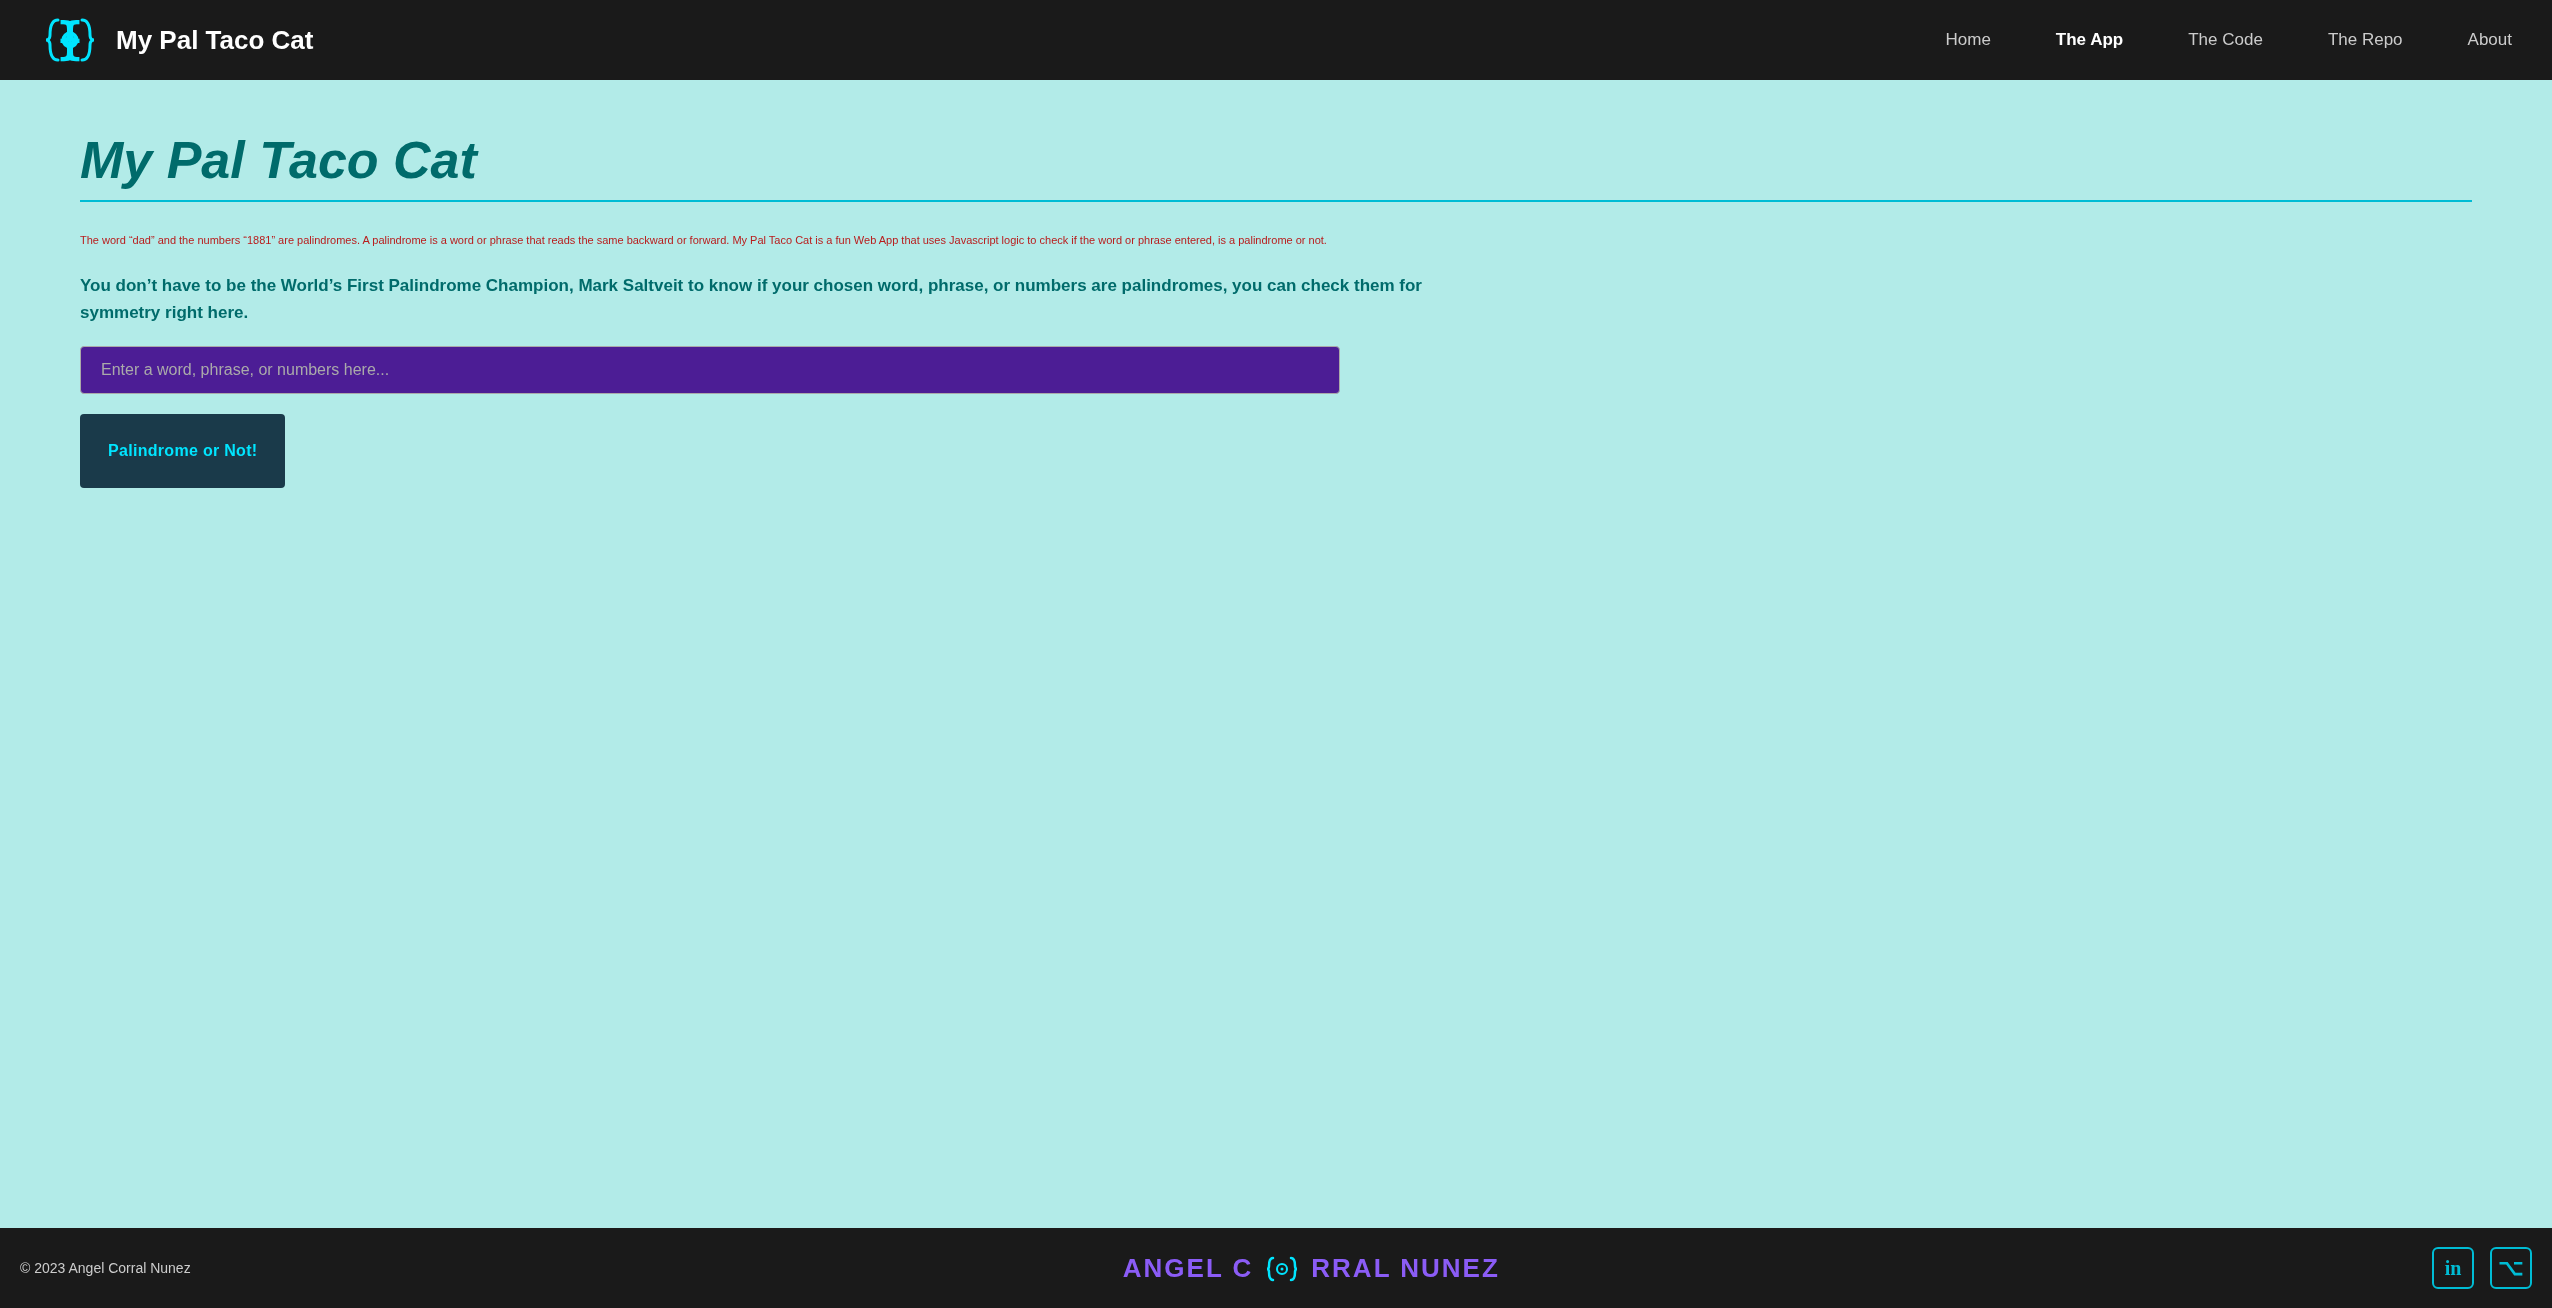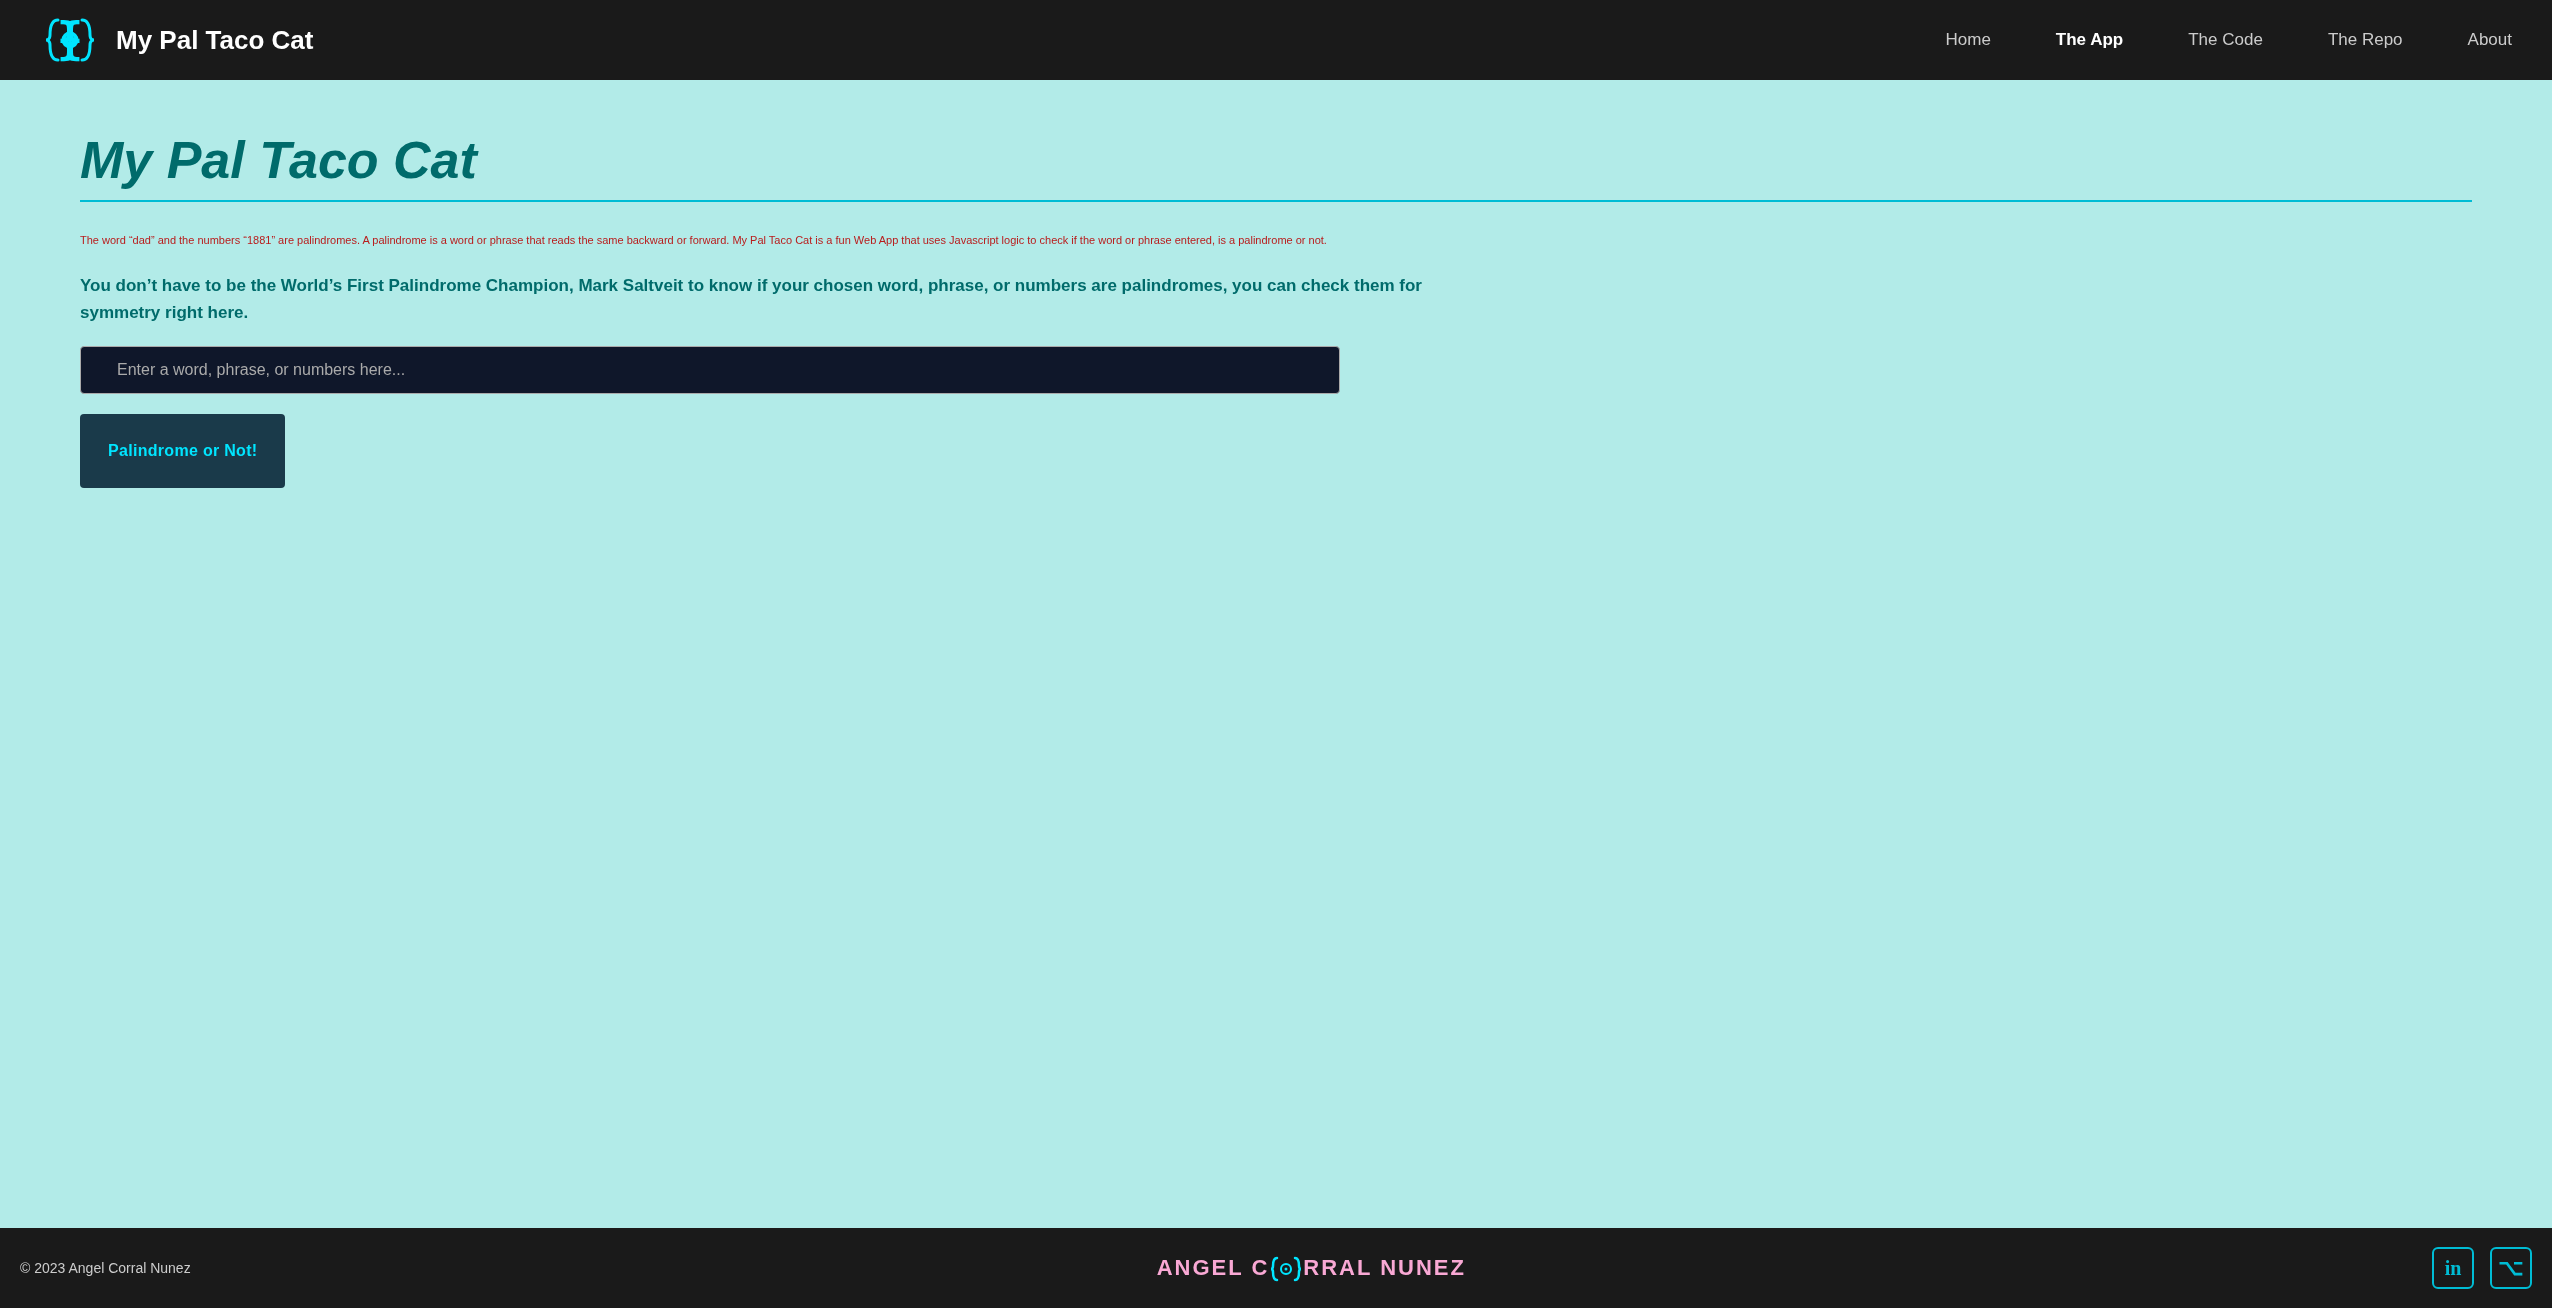--- a/index.html
+++ b/index.html
@@ -104,25 +104,25 @@
     .cta-text {
       font-size: 17px;
       font-weight: bold;
       color: #006b6b;
       margin-bottom: 20px;
     }
 
     .input-field {
       width: 100%;
       max-width: 1260px;
-      padding: 14px 36px;
+      padding: 14px 20px;
       font-size: 16px;
       border: 1px solid #aaaaaa;
       border-radius: 4px;
-      background-color: #0f172a;
+      background-color: #4c1d95;
       color: #888888;
       margin-bottom: 20px;
       outline: none;
     }
 
     .input-field::placeholder {
       color: #aaaaaa;
     }
 
     .check-button {
@@ -146,28 +146,28 @@
       align-items: center;
       justify-content: space-between;
     }
 
     .footer-copyright {
       color: #cccccc;
       font-size: 14px;
     }
 
     .footer-brand {
-      color: #f9a8d4;
-      font-size: 22px;
+      color: #8b5cf6;
+      font-size: 26px;
       font-weight: 900;
       letter-spacing: 2px;
       text-transform: uppercase;
       display: flex;
       align-items: center;
-      gap: 2px;
+      gap: 14px;
     }
 
     .footer-brand-icon {
       width: 30px;
       height: 30px;
       display: inline-block;
       vertical-align: middle;
     }
 
     .footer-icons {

